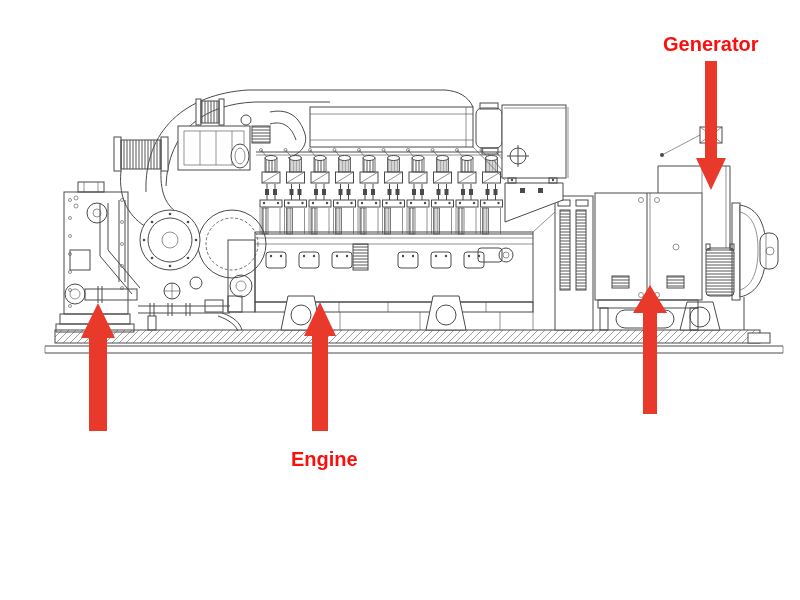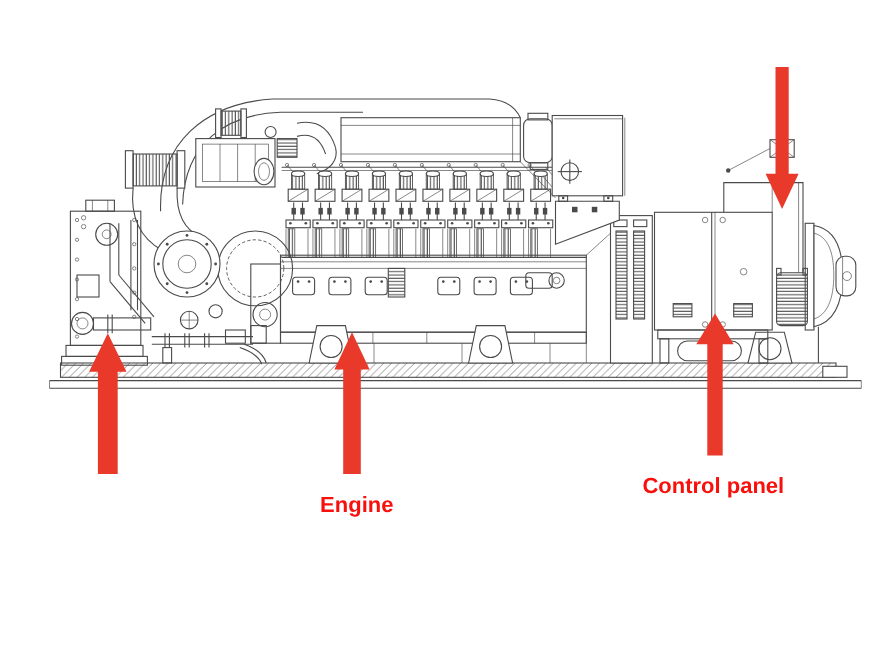--- a/index.html
+++ b/index.html
@@ -312,19 +312,19 @@
       <circle class="thin" cx="770" cy="251" r="4"></circle>
       <line class="ln" x1="744" y1="297" x2="744" y2="330"></line>
     </g>
 
     <polygon class="arrow" points="98,303 115,338 107,338 107,431 89,431 89,338 81,338"></polygon>
     <polygon class="arrow" points="320,302 336,336 328,336 328,431 312,431 312,336 304,336"></polygon>
     <polygon class="arrow" points="650,285 667,313 657,313 657,414 643,414 643,313 633,313"></polygon>
     <polygon class="arrow" points="705,61 717,61 717,158 726,158 711,190 696,158 705,158"></polygon>
   </svg>
 
+  <div class="label" style="left:663px;top:31px;">Generator</div>
 
 
   <div class="label" style="left:291px;top:446px;">Engine</div>
 
-  <div class="label" style="left:584px;top:429px;">Control panel</div>
 
 </div>
 
 </body></html>

